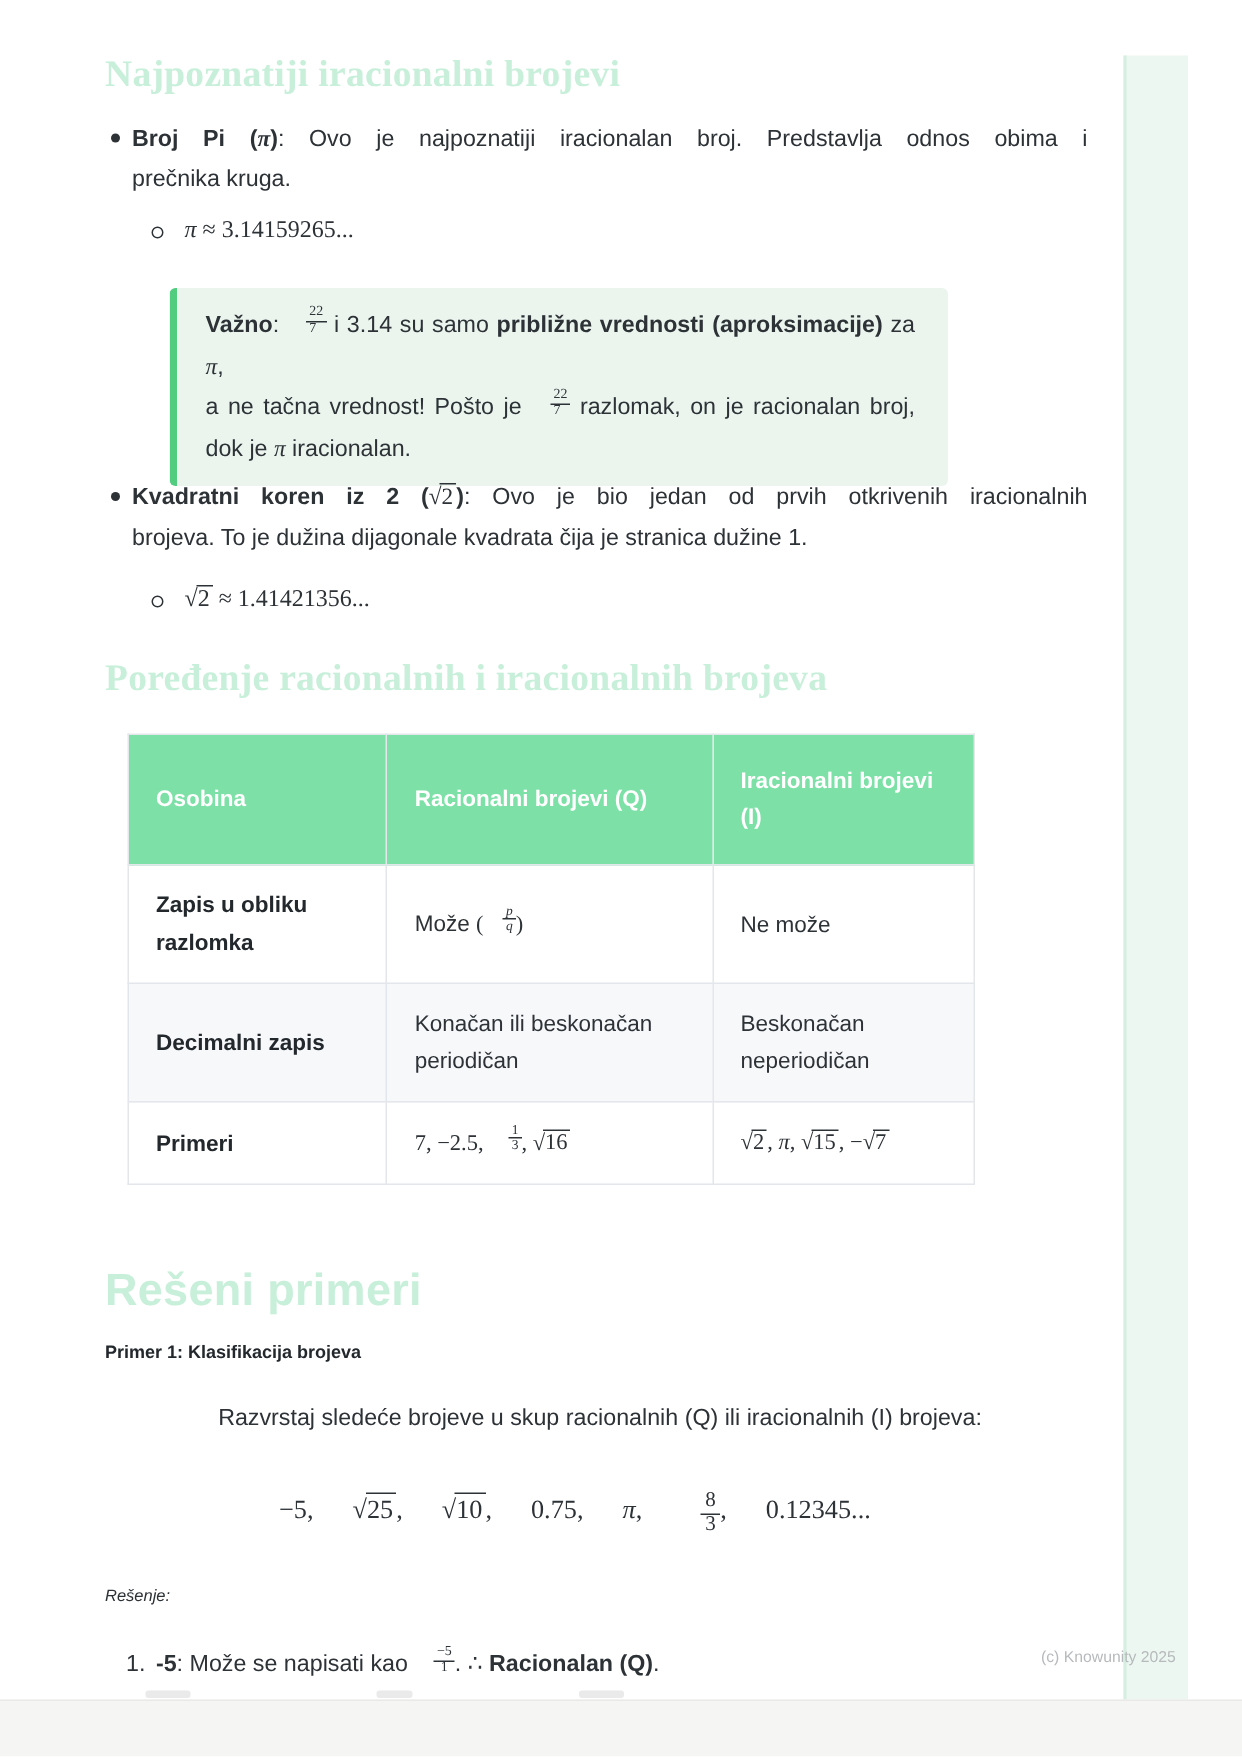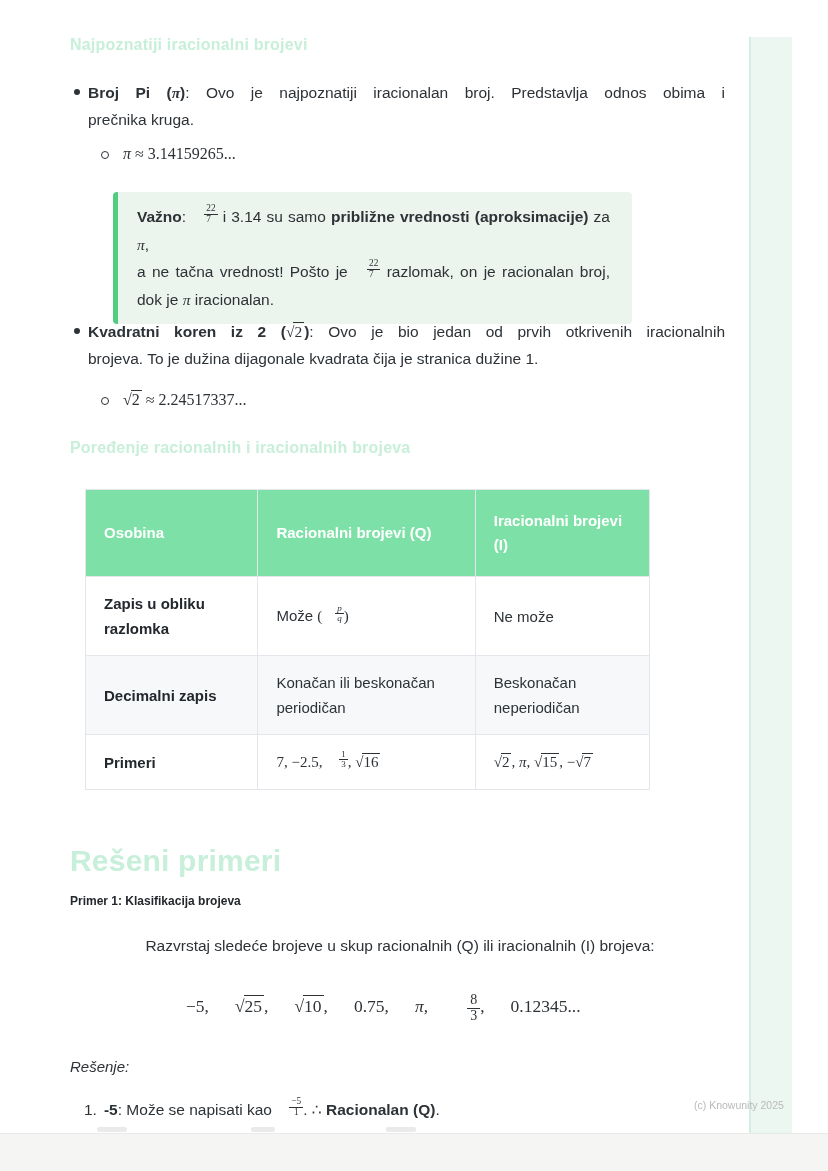--- a/index.html
+++ b/index.html
@@ -1,21 +1,21 @@
 <!DOCTYPE html>
 <html><head>
 <meta charset="utf-8">
 <style>
   html,body{margin:0;padding:0;background:#ffffff;}
   .page{position:relative;width:828px;height:1171px;background:#ffffff;overflow:hidden;
         font-family:"Liberation Sans",sans-serif;color:#2d3237;}
   .abs{position:absolute;}
   
   .mint-h{font-weight:700;color:#c7efd9;letter-spacing:.2px;}
-  .h-sm{font-size:16px;}
+  .h-sm{font-size:25px;font-family:Liberation Serif, serif;}
   .h-lg{font-size:30px;}
   .h4{font-size:12px;font-weight:700;color:#23282d;}
   
   .tline{line-height:27px;font-size:15.5px;}
   .jline{text-align:justify;text-align-last:justify;}
   .b{font-weight:700;margin-top:30px;}
   .i{font-style:italic;}
   .sf{font-family:"Liberation Serif",serif;}
   
   .bullet{width:655px;}
@@ -43,21 +43,21 @@
       padding:14px 18px;line-height:25px;}
   table.cmp th{background:#7de1a7;color:#ffffff;font-weight:700;line-height:24px;padding:19px 18px;}
   table.cmp td.lbl{font-weight:700;color:#23282d;}
   table.cmp tr.alt td{background:#f7f8fa;}
   .col1{width:169px;}.col2{width:232px;margin-top:32px;}.col3{width:164px;}
   
   .math{font-family:"Liberation Serif",serif;font-size:17.5px;line-height:40px;white-space:nowrap;}
   .gap{display:inline-block;}
   
   .p1{font-size:15.5px;line-height:26px;width:660px;text-align:center;}
-  .resenje{font-size:15px;font-style:italic;}
+  .resenje{font-size:11px;font-style:italic;}
   .oitem{font-size:15.5px;line-height:27px;white-space:nowrap;}
   .oitem .num{margin-right:7px;}
   .watermark{font-size:10.5px;color:#b7babc;}
   .strip{background:#edf7f1;border-left:2px solid #d5eee1;}
   .bottom{background:#f5f5f3;border-top:1px solid #e9e9e7;}
   .frag{background:#d9d9d9;opacity:.55;border-radius:2px;}
 </style>
 </head>
 <body>
 
@@ -91,21 +91,21 @@
   <div class="abs bullet" style="left:70px;top:318px;">
     <span class="dot"></span>
     <div class="btext">
         <div class="tline jline"><span class="b">Kvadratni koren iz 2 (</span><span class="sqrt"><span class="rsign">√</span><span class="rad">2</span></span><span class="b">)</span><span>: Ovo je bio jedan od prvih otkrivenih iracionalnih</span></div>
         <div class="tline"><span>brojeva. To je dužina dijagonale kvadrata čija je stranica dužine 1.</span></div>
       </div>
   </div>
 
   <div class="abs" style="left:101px;top:388px;">
     <span class="circ"></span>
-    <div class="subtext"><span class="sqrt"><span class="rsign">√</span><span class="rad">2</span></span><span class="sf"> ≈ 2.24517337...</span></div>
+    <div class="subtext"><span class="sqrt"><span class="rsign">√</span><span class="rad">2</span></span><span class="sf"> ≈ 1.41421356...</span></div>
   </div>
 
   <div class="abs mint-h h-sm" style="left:70px;top:439px;">Poređenje racionalnih i iracionalnih brojeva</div>
 
   <div class="abs" style="left:68px;top:489px;padding-left:17px;">
     <table class="cmp">
       <thead>
         <tr>
           <th class="col1">Osobina</th>
           <th class="col2">Racionalni brojevi (Q)</th>

